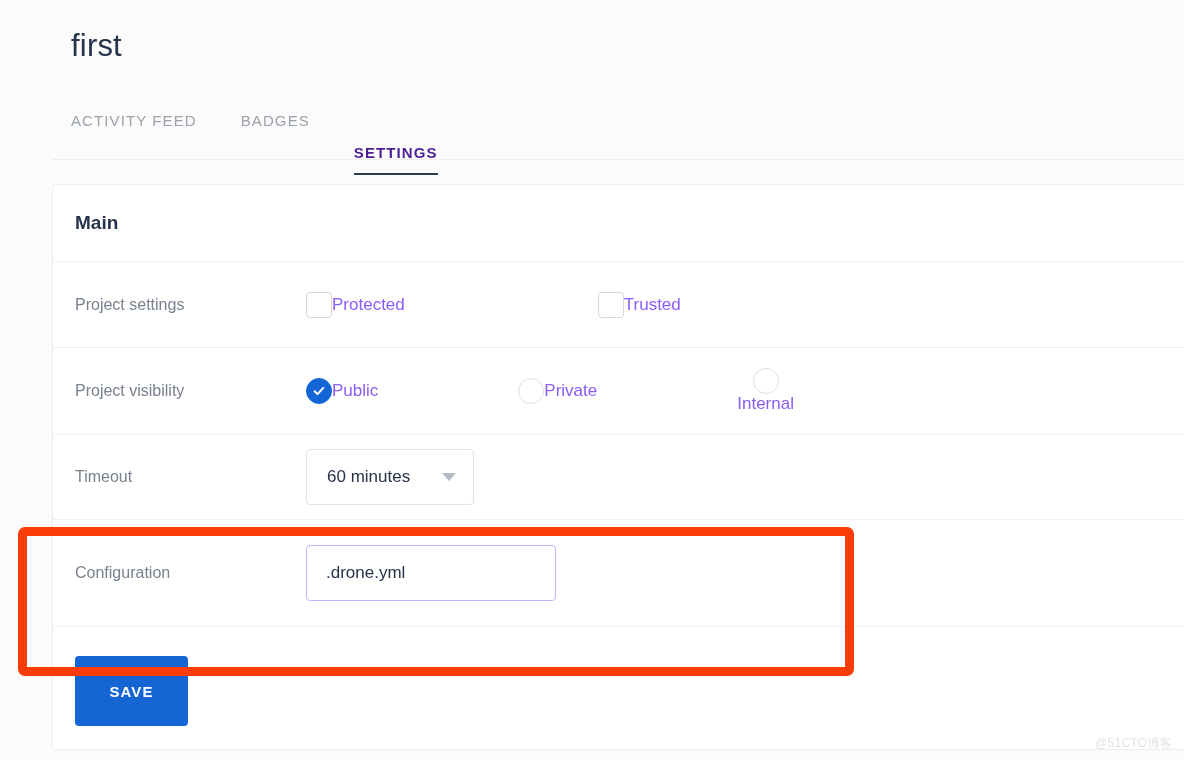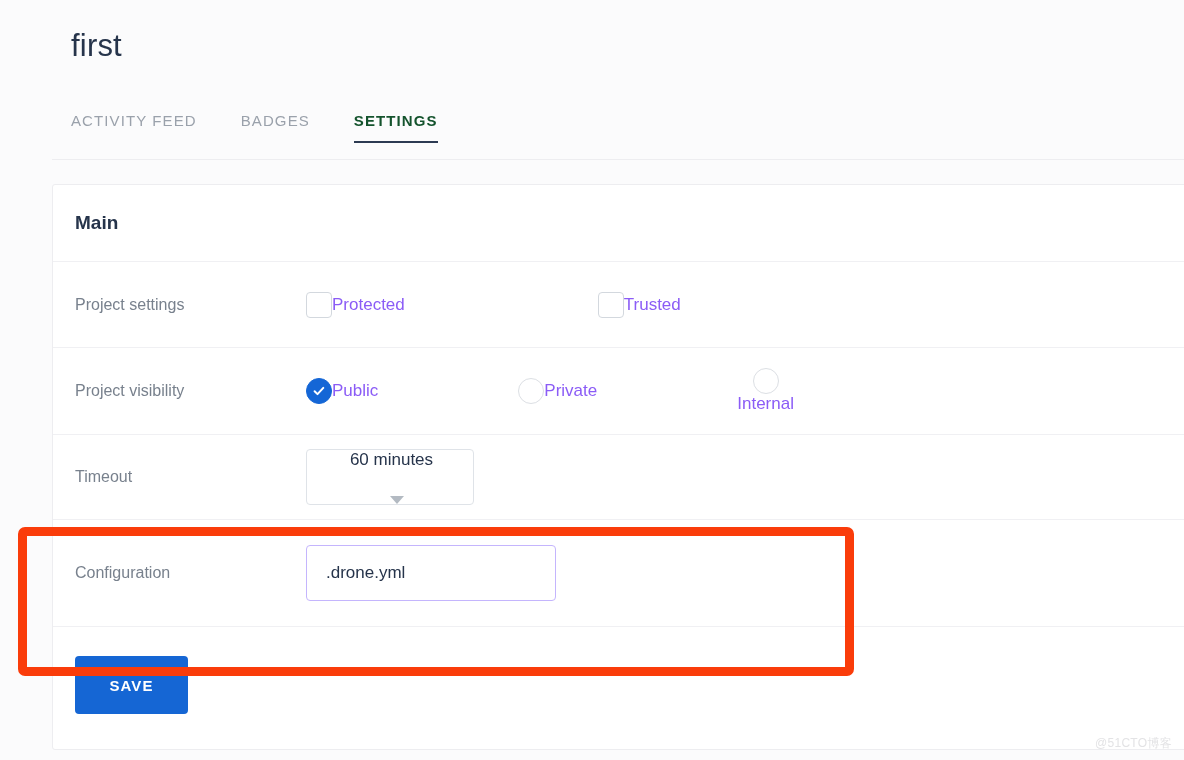--- a/index.html
+++ b/index.html
@@ -49,22 +49,23 @@
     letter-spacing: 1.1px;
     font-weight: 500;
     color: #9aa1ab;
     padding: 0 0 14px 0;
     margin-right: 44px;
     white-space: nowrap;
     cursor: pointer;
   }
   .tab:first-child { margin-left: 19px; }
   .tab.active {
-    color: #14532d;
+    color: #4c1d95;
     font-weight: 700;
+    margin-top: 32px;
   }
   .tab.active::after {
     content: "";
     position: absolute;
     left: 0;
     right: 0;
     bottom: 0;
     height: 2px;
     background: #2c3a52;
   }
@@ -183,21 +184,20 @@
     height: 56px;
     border: 1px solid #dfe3e8;
     border-radius: 4px;
     background: #fff;
     box-sizing: border-box;
     display: flex;
     align-items: center;
     justify-content: space-between;
     padding: 0 17px 0 20px;
     cursor: pointer;
-    flex-direction: column;
   }
   .select-value {
     font-size: 17px;
     color: #26344b;
   }
   .caret {
     width: 0;
     height: 0;
     border-left: 7px solid transparent;
     border-right: 7px solid transparent;
@@ -219,21 +219,21 @@
     padding: 0 19px;
     font-size: 17px;
     color: #26344b;
     font-family: "Liberation Sans", sans-serif;
     outline: none;
   }
 
   
   .save-btn {
     width: 113px;
-    height: 58px;
+    height: 70px;
     background: #1566d4;
     border: none;
     border-radius: 4px;
     color: #ffffff;
     font-size: 15px;
     font-weight: 700;
     letter-spacing: 1.1px;
     font-family: "Liberation Sans", sans-serif;
     cursor: pointer;
     margin-left: 0px;

